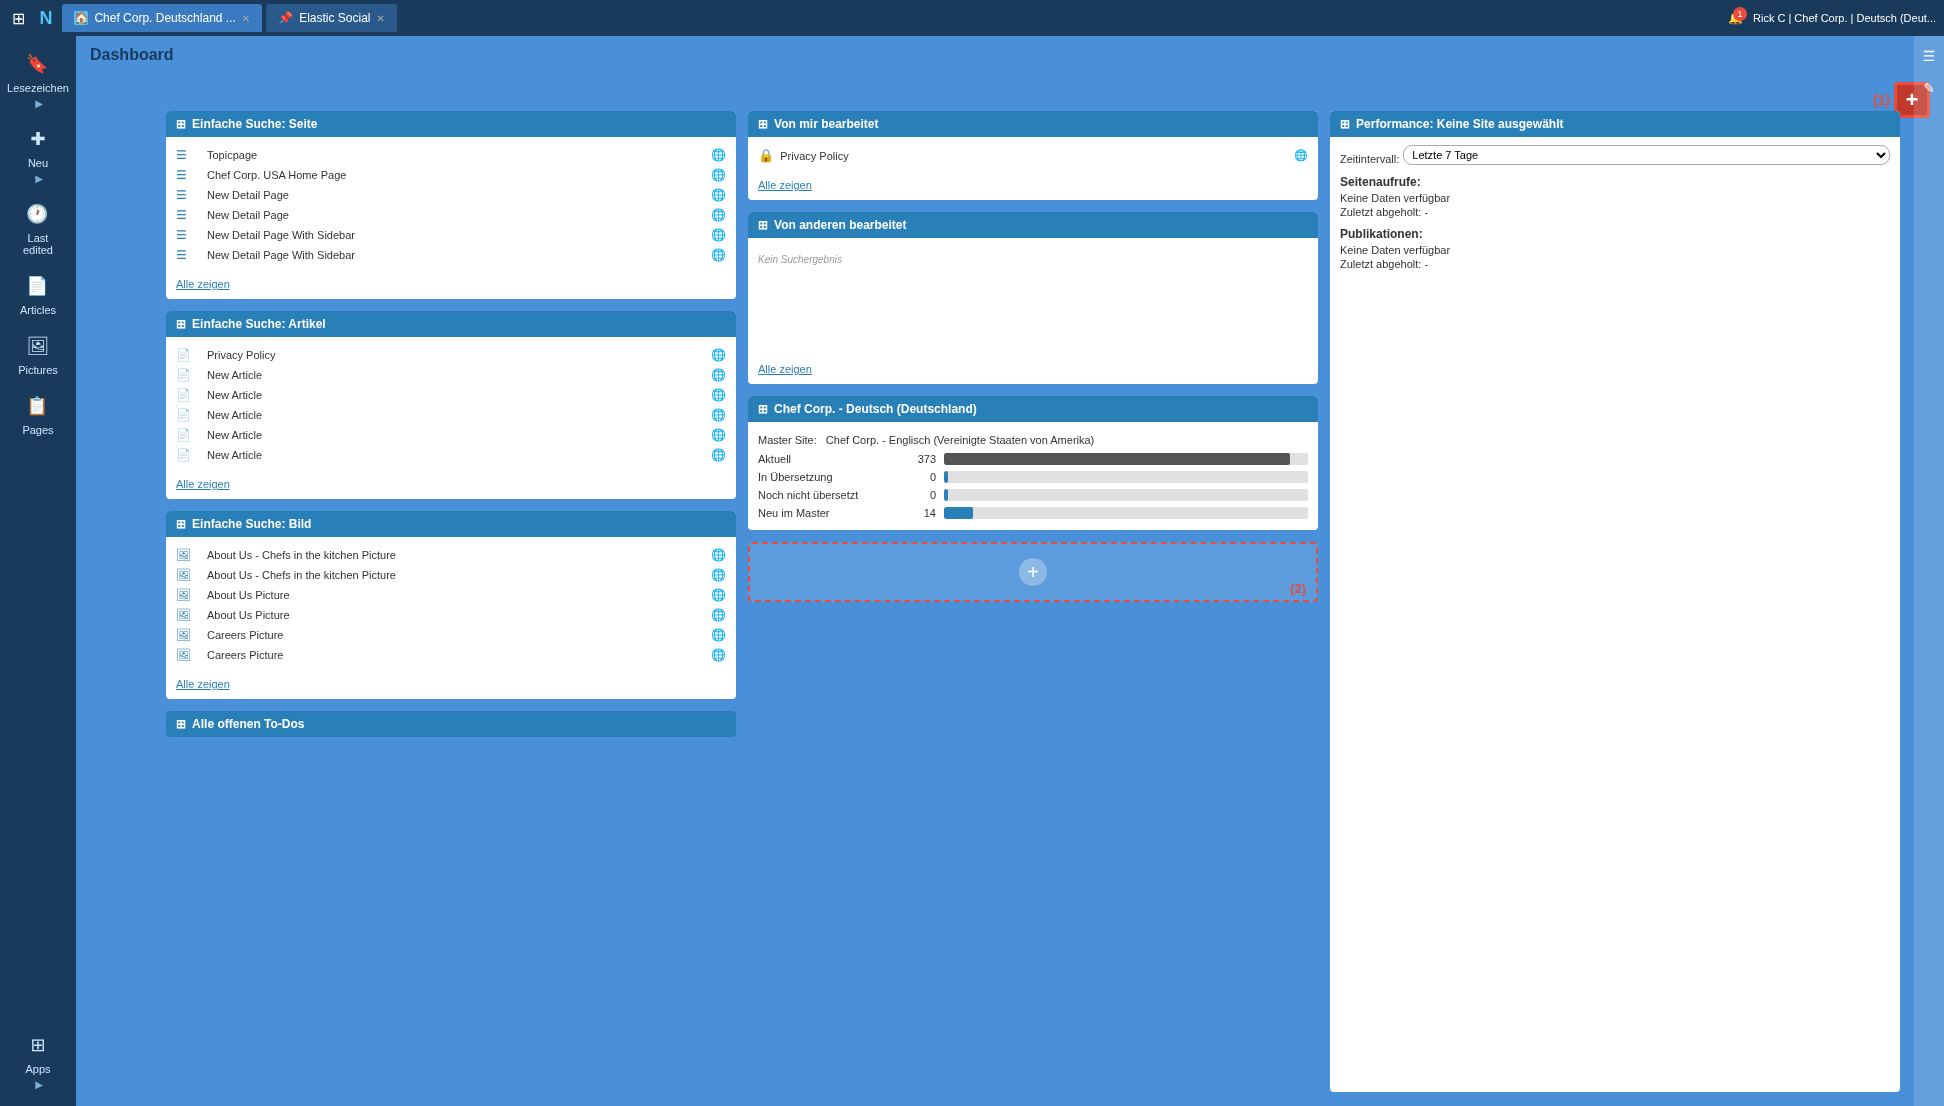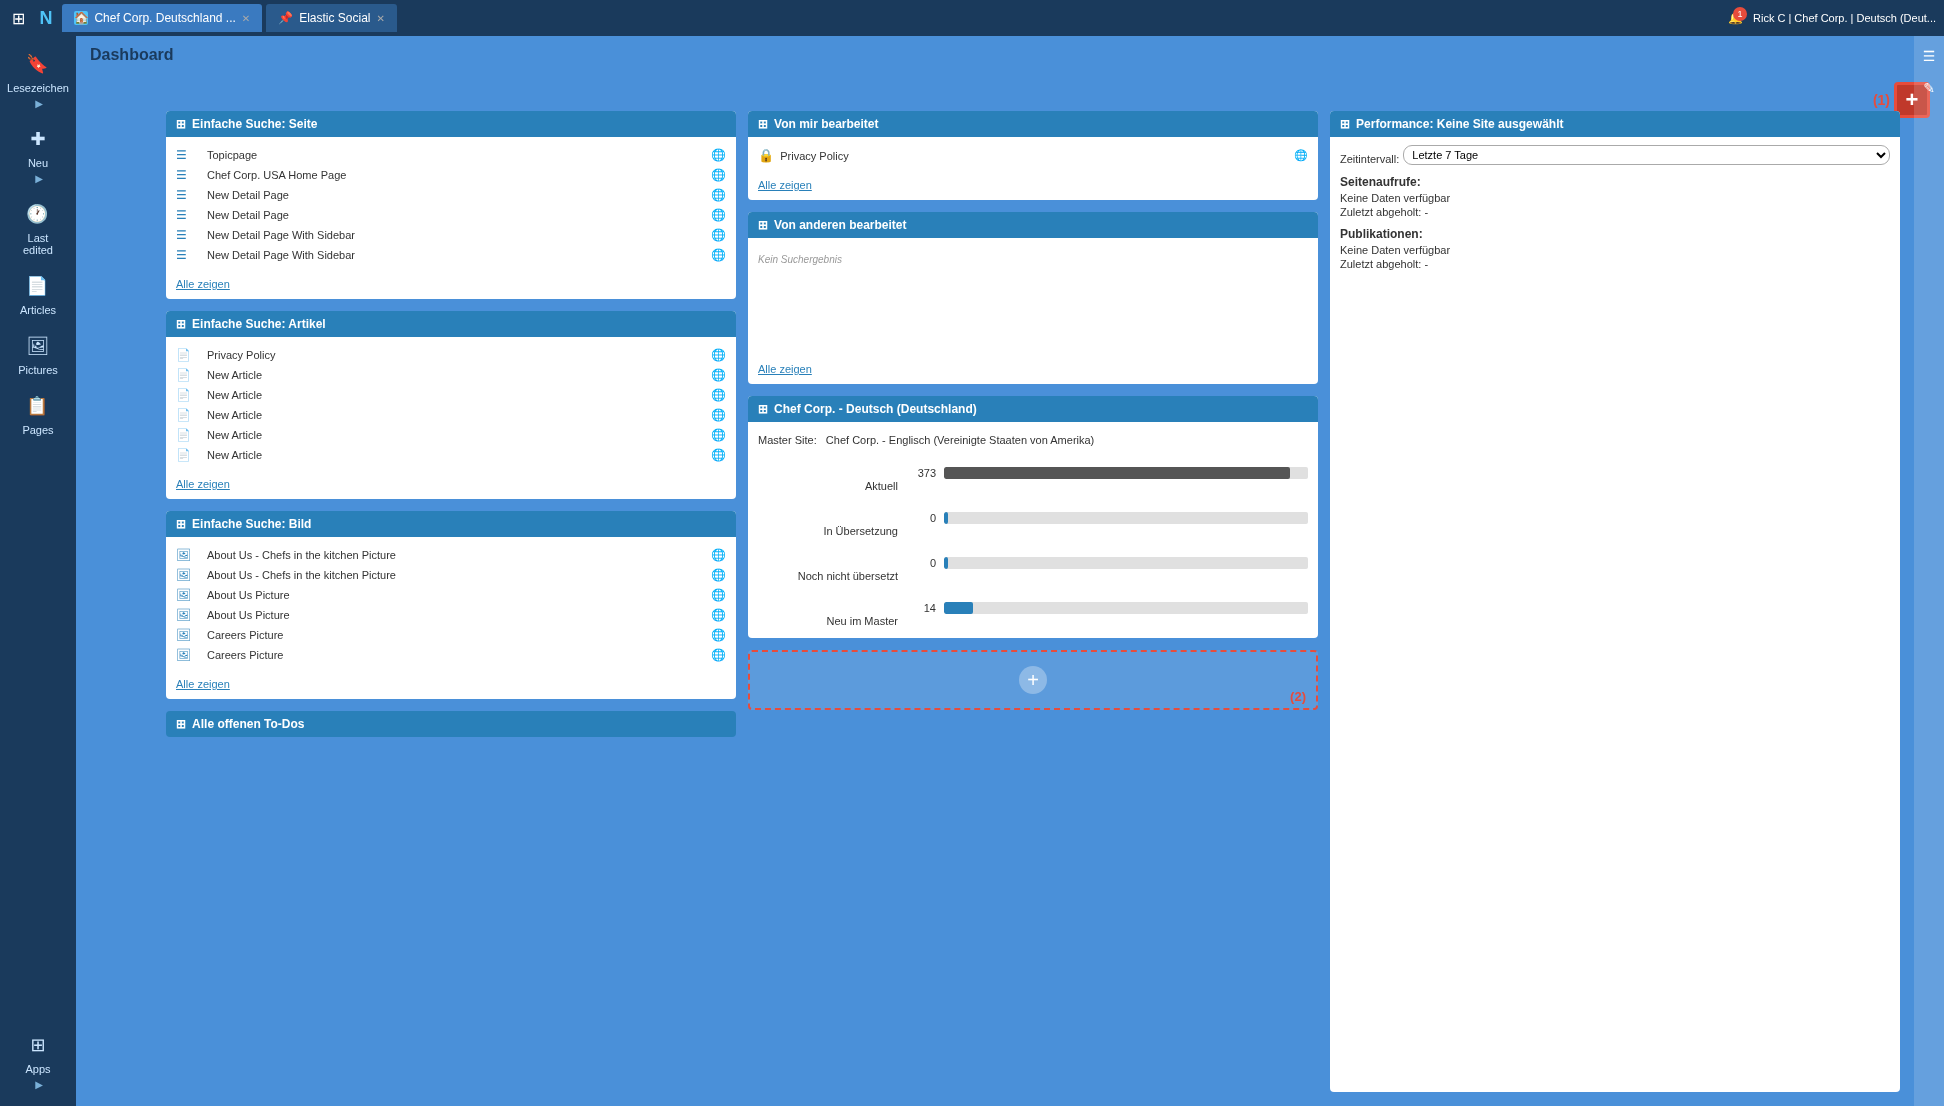--- a/index.html
+++ b/index.html
@@ -229,22 +229,20 @@
       display: flex;
       align-items: center;
       padding: 3px 0;
       font-size: 11px;
       color: #333;
       gap: 8px;
     }
     .trans-label {
       width: 140px;
       flex-shrink: 0;
-      text-align: right;
-      margin-top: 27px;
     }
     .trans-value {
       width: 30px;
       text-align: right;
       flex-shrink: 0;
     }
     .trans-bar-container {
       flex: 1;
       height: 12px;
       background: #e0e0e0;

